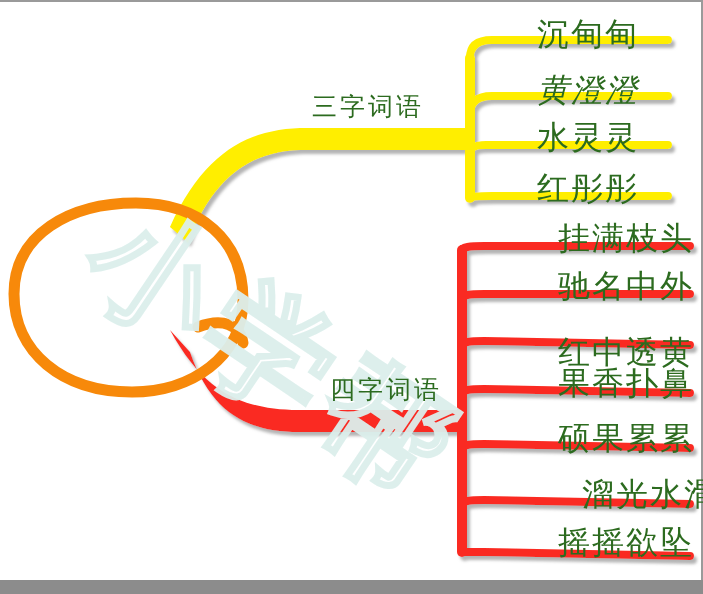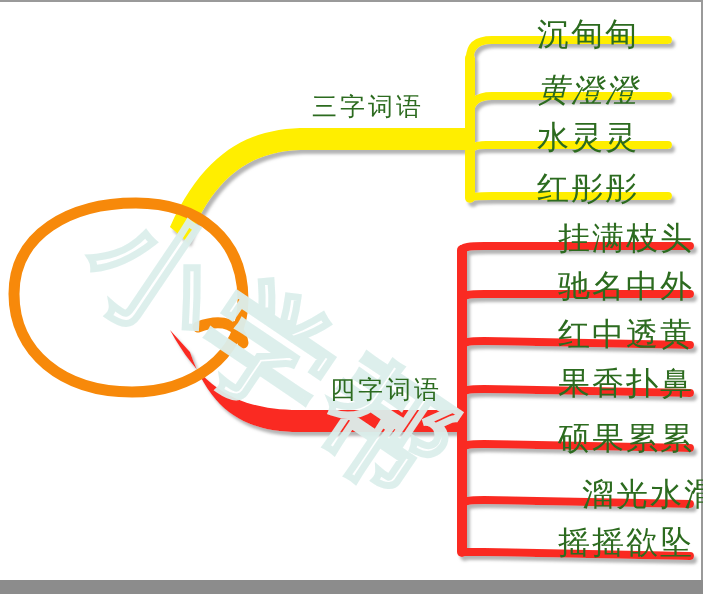--- a/index.html
+++ b/index.html
@@ -120,20 +120,20 @@
 
   <div class="label branch" style="left:305px;top:377px;margin-left:25px;">四字词语</div>
 
   <div class="label leaf" style="left:537px;top:18px;">沉甸甸</div>
   <div class="label leaf" style="left:537px;top:74px;font-style:italic;">黄澄澄</div>
   <div class="label leaf" style="left:537px;top:121px;">水灵灵</div>
   <div class="label leaf" style="left:537px;top:172px;">红彤彤</div>
 
   <div class="label leaf" style="left:558px;top:222px;">挂满枝头</div>
   <div class="label leaf" style="left:558px;top:270px;">驰名中外</div>
-  <div class="label leaf" style="left:558px;top:318px;">红中透黄</div>
+  <div class="label leaf" style="left:558px;top:336px;">红中透黄</div>
   <div class="label leaf" style="left:558px;top:367px;">果香扑鼻</div>
   <div class="label leaf" style="left:558px;top:422px;">硕果累累</div>
   <div class="label leaf" style="left:582px;top:478px;">溜光水滑</div>
   <div class="label leaf" style="left:558px;top:526px;">摇摇欲坠</div>
 
   <div class="frame-bottom-bar"></div>
 </div>
 
 </body></html>

